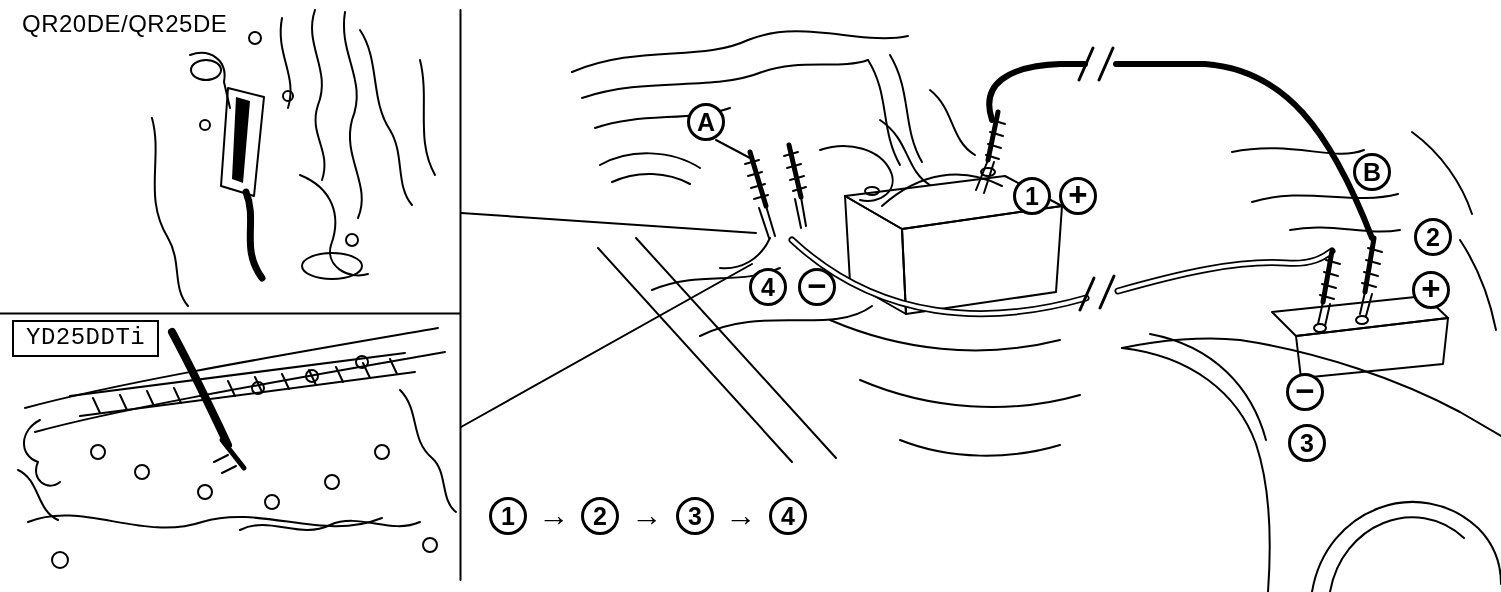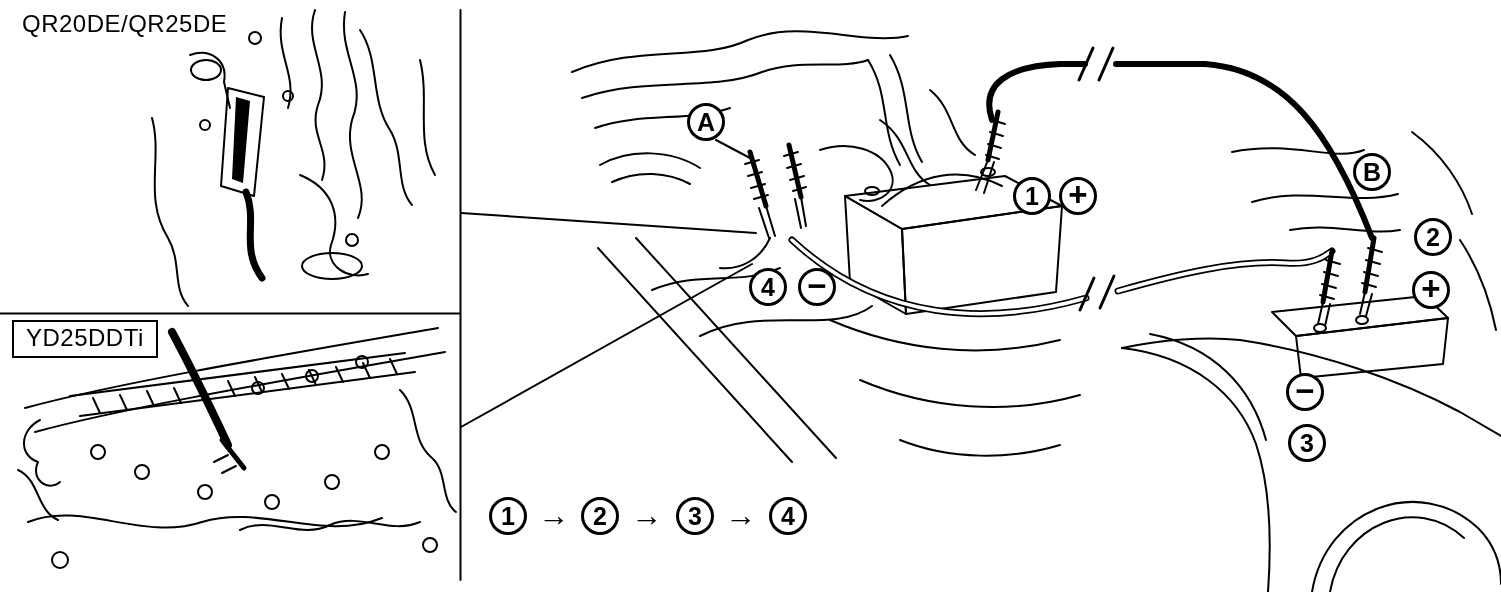--- a/index.html
+++ b/index.html
@@ -232,21 +232,21 @@
       <path d="M1252 202 C1304 186 1352 206 1398 194"></path>
       <path d="M1412 132 C1442 154 1462 184 1472 214"></path>
       <path d="M1290 230 C1330 222 1366 236 1400 230"></path>
       <path d="M1460 240 C1480 270 1490 300 1496 330"></path>
       <path d="M1312 592 C1326 508 1420 474 1478 528 C1496 546 1501 566 1501 584"></path>
       <path d="M1330 592 C1342 524 1416 494 1464 538"></path>
     </g>
   </svg>
 
   <div class="panel-label" style="left:22px; top:10px;">QR20DE/QR25DE</div>
-  <div class="panel-label boxed" style="left:12px; top:320px;">YD25DDTi</div>
+  <div class="panel-label boxed" style="left:12px; top:320px;font-family:Liberation Mono, monospace;">YD25DDTi</div>
 
   <div class="co" style="left:687px; top:103px;">A</div>
   <div class="co" style="left:1013px; top:177px;">1</div>
   <div class="co sign" style="left:1059px; top:177px;">+</div>
   <div class="co" style="left:749px; top:268px;">4</div>
   <div class="co sign" style="left:798px; top:268px;">−</div>
   <div class="co" style="left:1353px; top:153px;">B</div>
   <div class="co" style="left:1414px; top:218px;">2</div>
   <div class="co sign" style="left:1412px; top:271px;">+</div>
   <div class="co sign" style="left:1286px; top:373px;">−</div>

